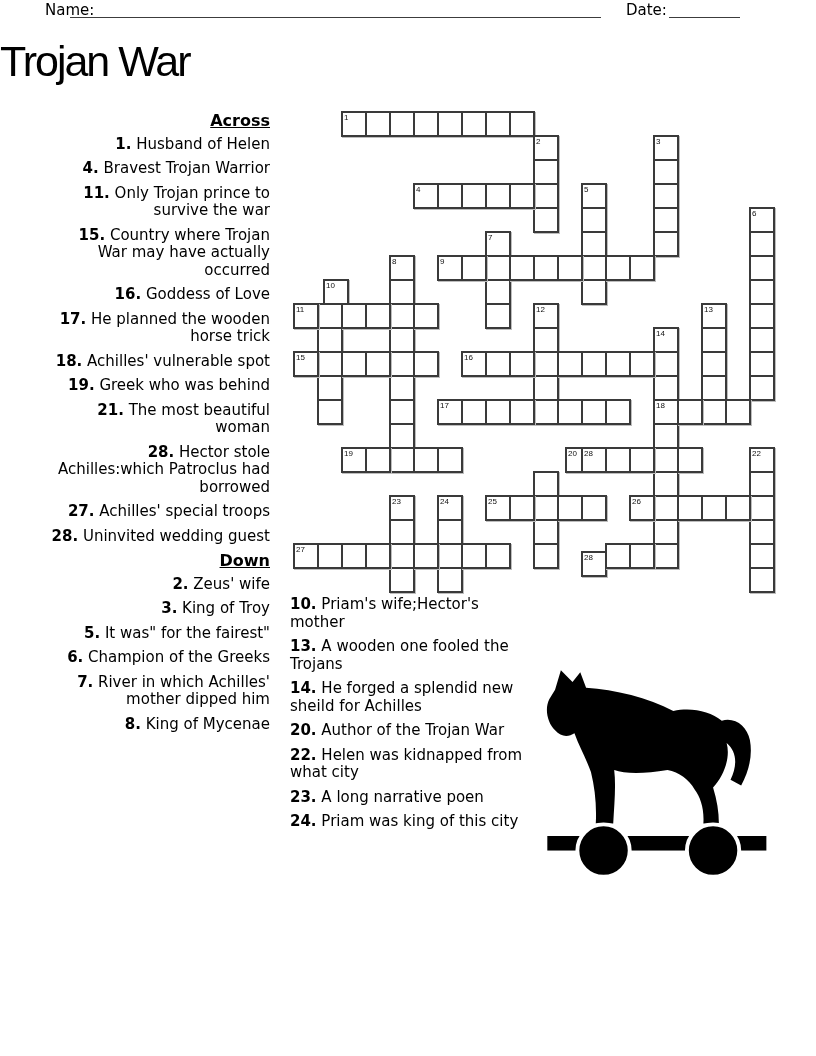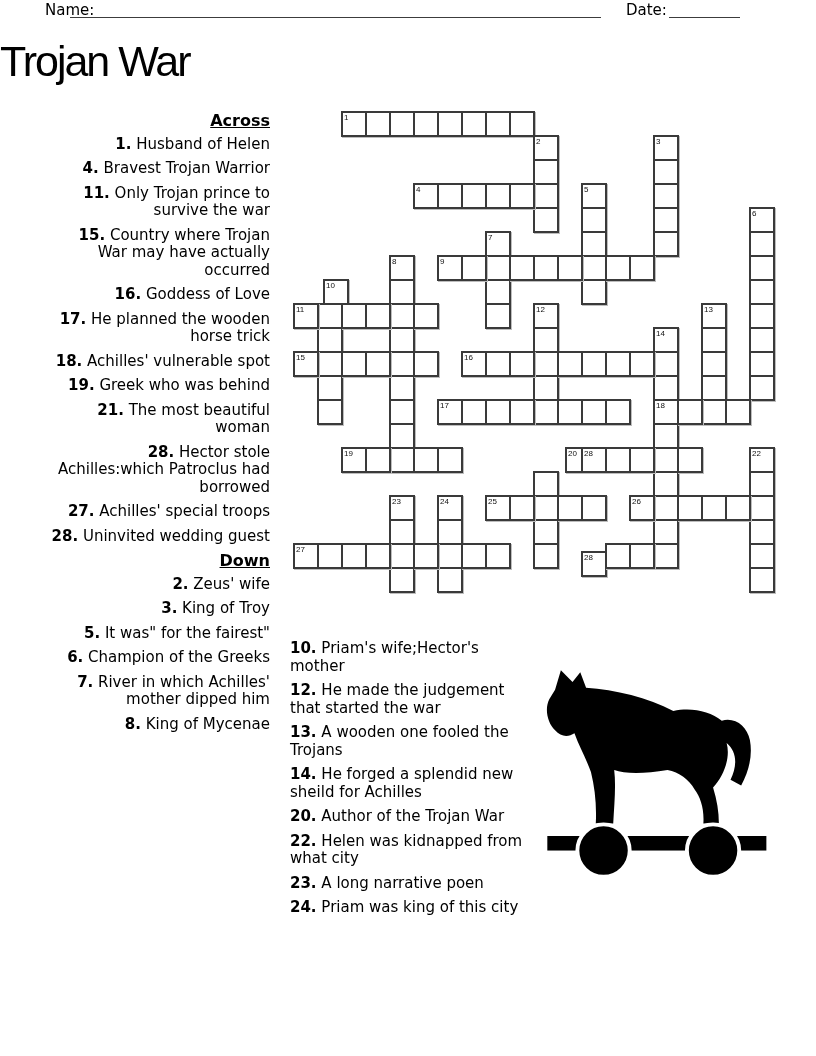--- a/index.html
+++ b/index.html
@@ -21,21 +21,21 @@
   
   #page-title{
     position:absolute;left:0;top:31px;width:100%;text-align:left;
     font-family:"Liberation Sans",sans-serif;
     font-size:43px;font-weight:400;letter-spacing:-2px;line-height:60px;
   }
 
   
   .clues-col{position:absolute;font-size:15px;line-height:17.5px;}
   #clues-left{left:48px;top:112px;width:222px;text-align:right;}
-  #clues-right{left:290px;top:596px;width:238px;margin-top:44px;}
+  #clues-right{left:290px;top:596px;width:238px;}
   .clues-heading{font-size:16px;font-weight:700;text-decoration:underline;margin:0 0 6px 0;}
   #down-heading{margin-top:1px;}
   .clue{margin:0 0 7px 0;}
   .clue-num{font-weight:700;}
 
   
   #crossword-grid{position:absolute;left:293px;top:111px;width:482px;height:482px;}
   .cell{
     position:absolute;width:26px;height:26px;box-sizing:border-box;
     background:#fff;border:2px solid #3a3a3a;
@@ -292,21 +292,20 @@
       <div class="cell" style="left: 192px; top: 432px; border-color: rgb(58, 58, 58);"></div>
       <div class="cell" style="left: 288px; top: 440px; border-color: rgb(58, 58, 58);">
         <span class="cnum">28</span>
       </div>
       <div class="cell" style="left: 312px; top: 432px; border-color: rgb(58, 58, 58);"></div>
       <div class="cell" style="left: 336px; top: 432px; border-color: rgb(58, 58, 58);"></div>
     </div>
 
   <div class="clues-col" id="clues-right">
       <p class="clue"><b class="clue-num">10.</b> Priam's wife;Hector's mother</p>
-      <p class="clue"><b class="clue-num">12.</b> He made the judgement that started the war</p>
       <p class="clue"><b class="clue-num">13.</b> A wooden one fooled the Trojans</p>
       <p class="clue"><b class="clue-num">14.</b> He forged a splendid new sheild for Achilles</p>
       <p class="clue"><b class="clue-num">20.</b> Author of the Trojan War</p>
       <p class="clue"><b class="clue-num">22.</b> Helen was kidnapped from what city</p>
       <p class="clue"><b class="clue-num">23.</b> A long narrative poen</p>
       <p class="clue"><b class="clue-num">24.</b> Priam was king of this city</p>
     </div>
 
   <svg id="horse" viewBox="0 0 260 228" aria-hidden="true">
     <rect x="22" y="179" width="226" height="15" fill="#000"></rect>

